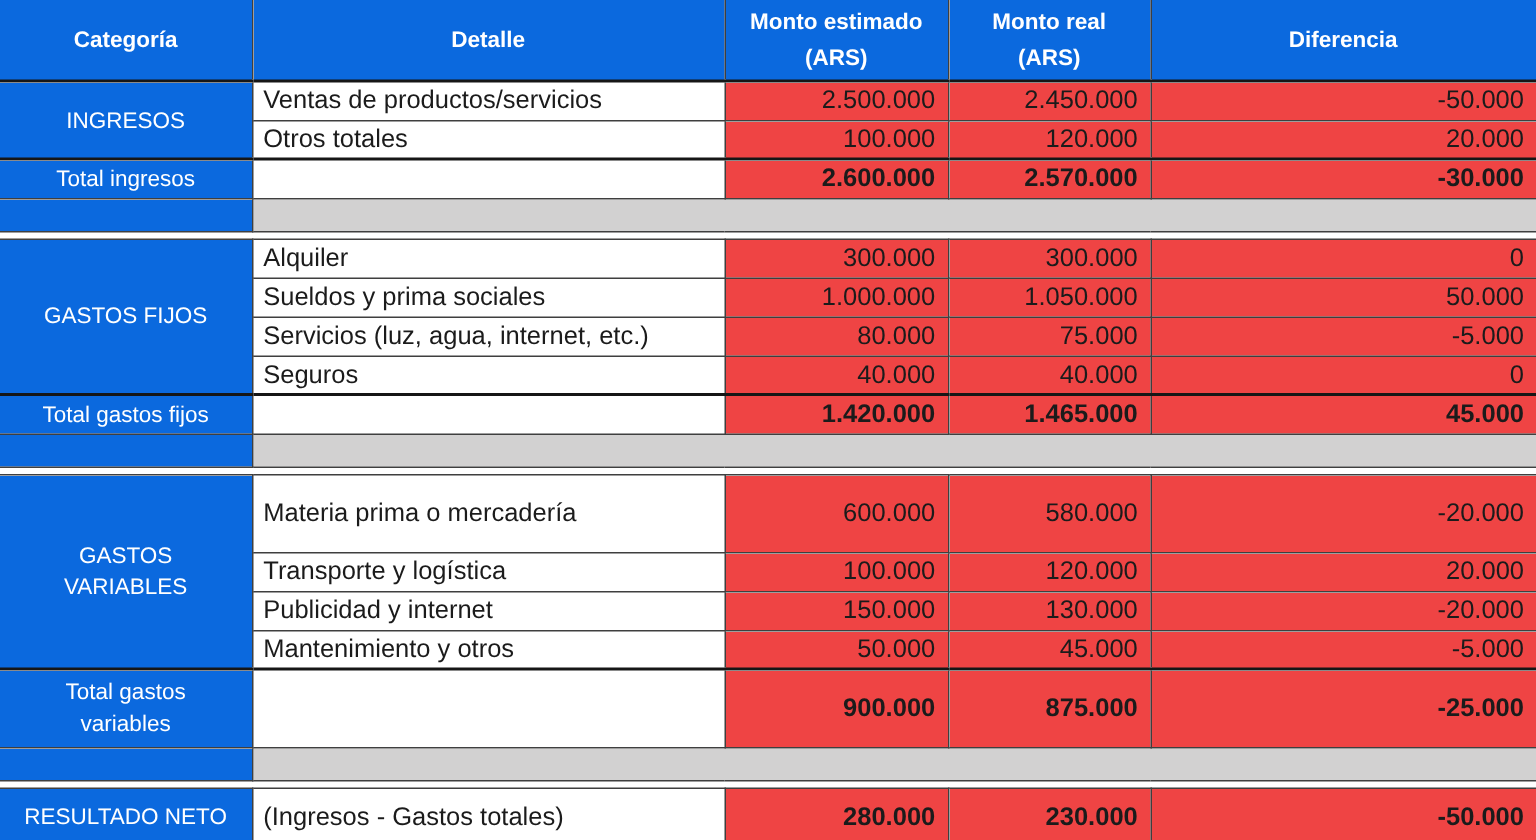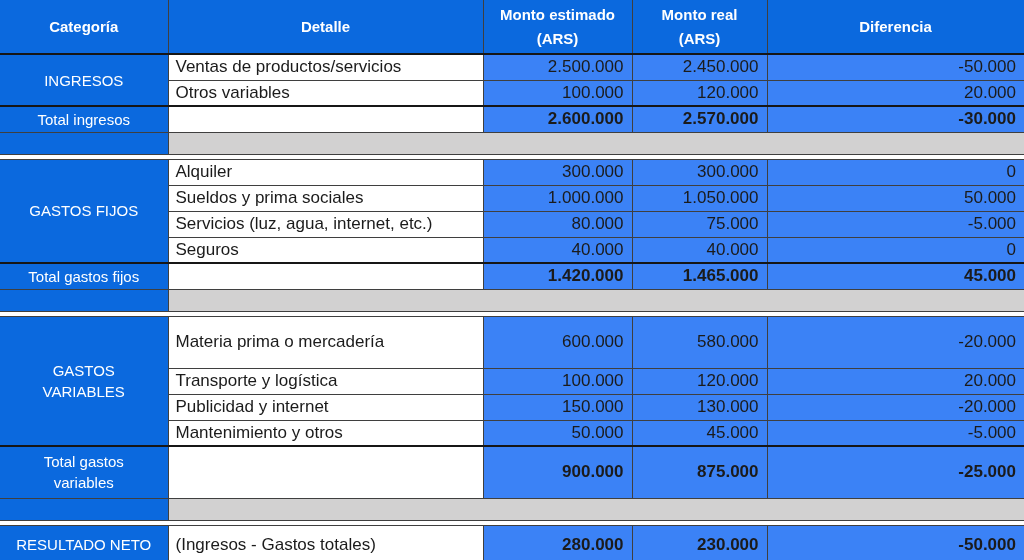--- a/index.html
+++ b/index.html
@@ -35,21 +35,21 @@
     background:var(--header-blue);color:#fff;font-weight:normal;font-size:15px;
     text-align:center;line-height:1.4;white-space:pre-line;
     border:1px solid var(--grid-border);border-left:none;
   }
   
   td.det{
     background:#fff;color:var(--text-dark);font-size:17px;text-align:left;
     padding:0 4px 0 7px;border:1px solid var(--grid-border);white-space:nowrap;margin-top:28px;
   }
   td.num{
-    background:#3b82f6;color:var(--text-dark);font-size:17px;text-align:right;
+    background:#ef4444;color:var(--text-dark);font-size:17px;text-align:right;
     padding:0 8px 0 4px;border:1px solid var(--grid-border);white-space:nowrap;
   }
   td.last{border-right:none;}
   tr.total-row td{border-top:2px solid var(--section-border);}
   tr.total-row td.num{font-weight:bold;}
   tr.resultado-row td{border-bottom:2px solid var(--section-border);}
   tr.resultado-row td.num{font-weight:bold;}
 
   
   td.spacer-blue{background:var(--header-blue);border:1px solid var(--grid-border);border-left:none;}
@@ -89,21 +89,21 @@
     </tr>
 
     <tr class="r-std">
       <td class="cat" rowspan="2">INGRESOS</td>
       <td class="det">Ventas de productos/servicios</td>
       <td class="num">2.500.000</td>
       <td class="num">2.450.000</td>
       <td class="num last">-50.000</td>
     </tr>
     <tr class="r-std">
-      <td class="det">Otros variables</td>
+      <td class="det">Otros totales</td>
       <td class="num">100.000</td>
       <td class="num">120.000</td>
       <td class="num last">20.000</td>
     </tr>
     <tr class="r-std total-row">
       <td class="cat">Total ingresos</td>
       <td class="det"></td>
       <td class="num">2.600.000</td>
       <td class="num">2.570.000</td>
       <td class="num last">-30.000</td>

